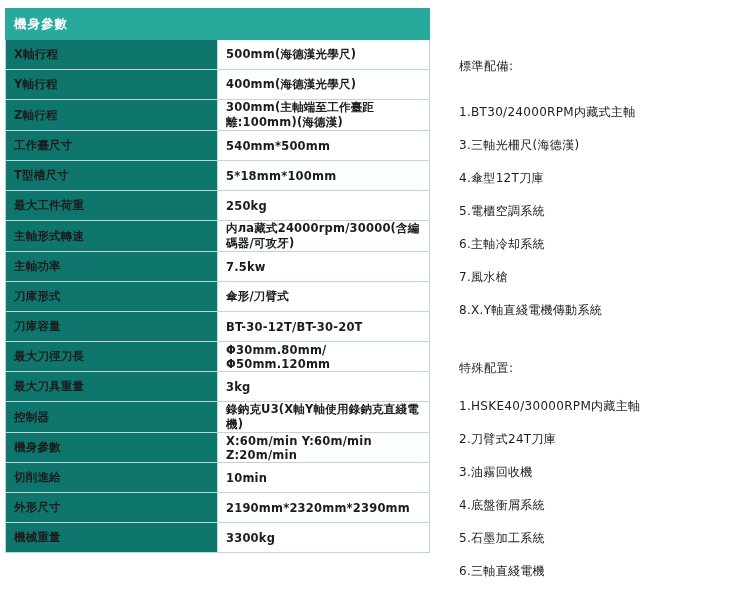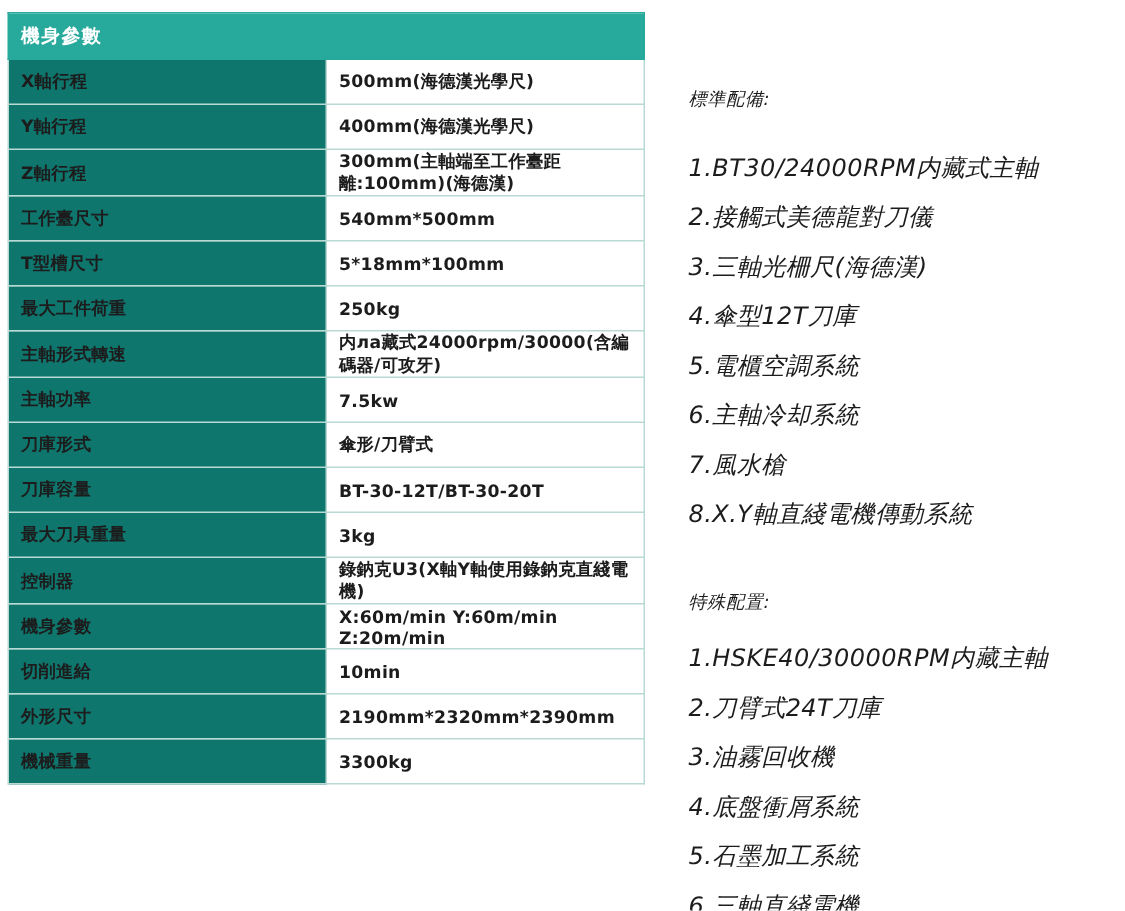--- a/index.html
+++ b/index.html
@@ -63,35 +63,34 @@
     text-align: left;
     padding-left: 12px;
   }
   
   .notes {
     flex: 1;
     padding: 58px 0 0 22px;
     box-sizing: border-box;
     font-size: 12px;
     color: #1c1c1c;
-    font-style: italic;
   }
   .notes .block-title {
     font-size: 12px;
     margin-bottom: 30px;
     letter-spacing: 0.5px;
   }
   .notes ul {
     list-style: none;
     margin: 0;
     padding: 0;
   }
   .notes li {
     margin-bottom: 19px;
-    font-size: 16px;
+    font-size: 12px;
     line-height: 14px;
     letter-spacing: 0.3px;
   }
   .notes .gap {
     height: 24px;
   }
   .notes .block-title.second {
     margin-bottom: 22px;
   }
 </style>
@@ -140,20 +139,24 @@
         </tr>
         <tr>
           <td class="label">刀庫形式</td>
           <td class="value">傘形/刀臂式</td>
         </tr>
         <tr>
           <td class="label">刀庫容量</td>
           <td class="value">BT-30-12T/BT-30-20T</td>
         </tr>
         <tr>
+          <td class="label">最大刀徑刀長</td>
+          <td class="value">Φ30mm.80mm/Φ50mm.120mm</td>
+        </tr>
+        <tr>
           <td class="label">最大刀具重量</td>
           <td class="value">3kg</td>
         </tr>
         <tr>
           <td class="label">控制器</td>
           <td class="value">錄鈉克U3(X軸Y軸使用錄鈉克直綫電機)</td>
         </tr>
         <tr>
           <td class="label">機身參數</td>
           <td class="value">X:60m/min Y:60m/min Z:20m/min</td>
@@ -171,21 +174,20 @@
           <td class="value">3300kg</td>
         </tr>
       </tbody>
     </table>
   </div>
 
   <div class="notes">
     <div class="block-title">標準配備:</div>
     <ul>
       <li>1.BT30/24000RPM内藏式主軸</li>
-      <li>2.接觸式美德龍對刀儀</li>
       <li>3.三軸光柵尺(海德漢)</li>
       <li>4.傘型12T刀庫</li>
       <li>5.電櫃空調系統</li>
       <li>6.主軸冷却系統</li>
       <li>7.風水槍</li>
       <li>8.X.Y軸直綫電機傳動系統</li>
     </ul>
     <div class="gap"></div>
     <div class="block-title second">特殊配置:</div>
     <ul>

